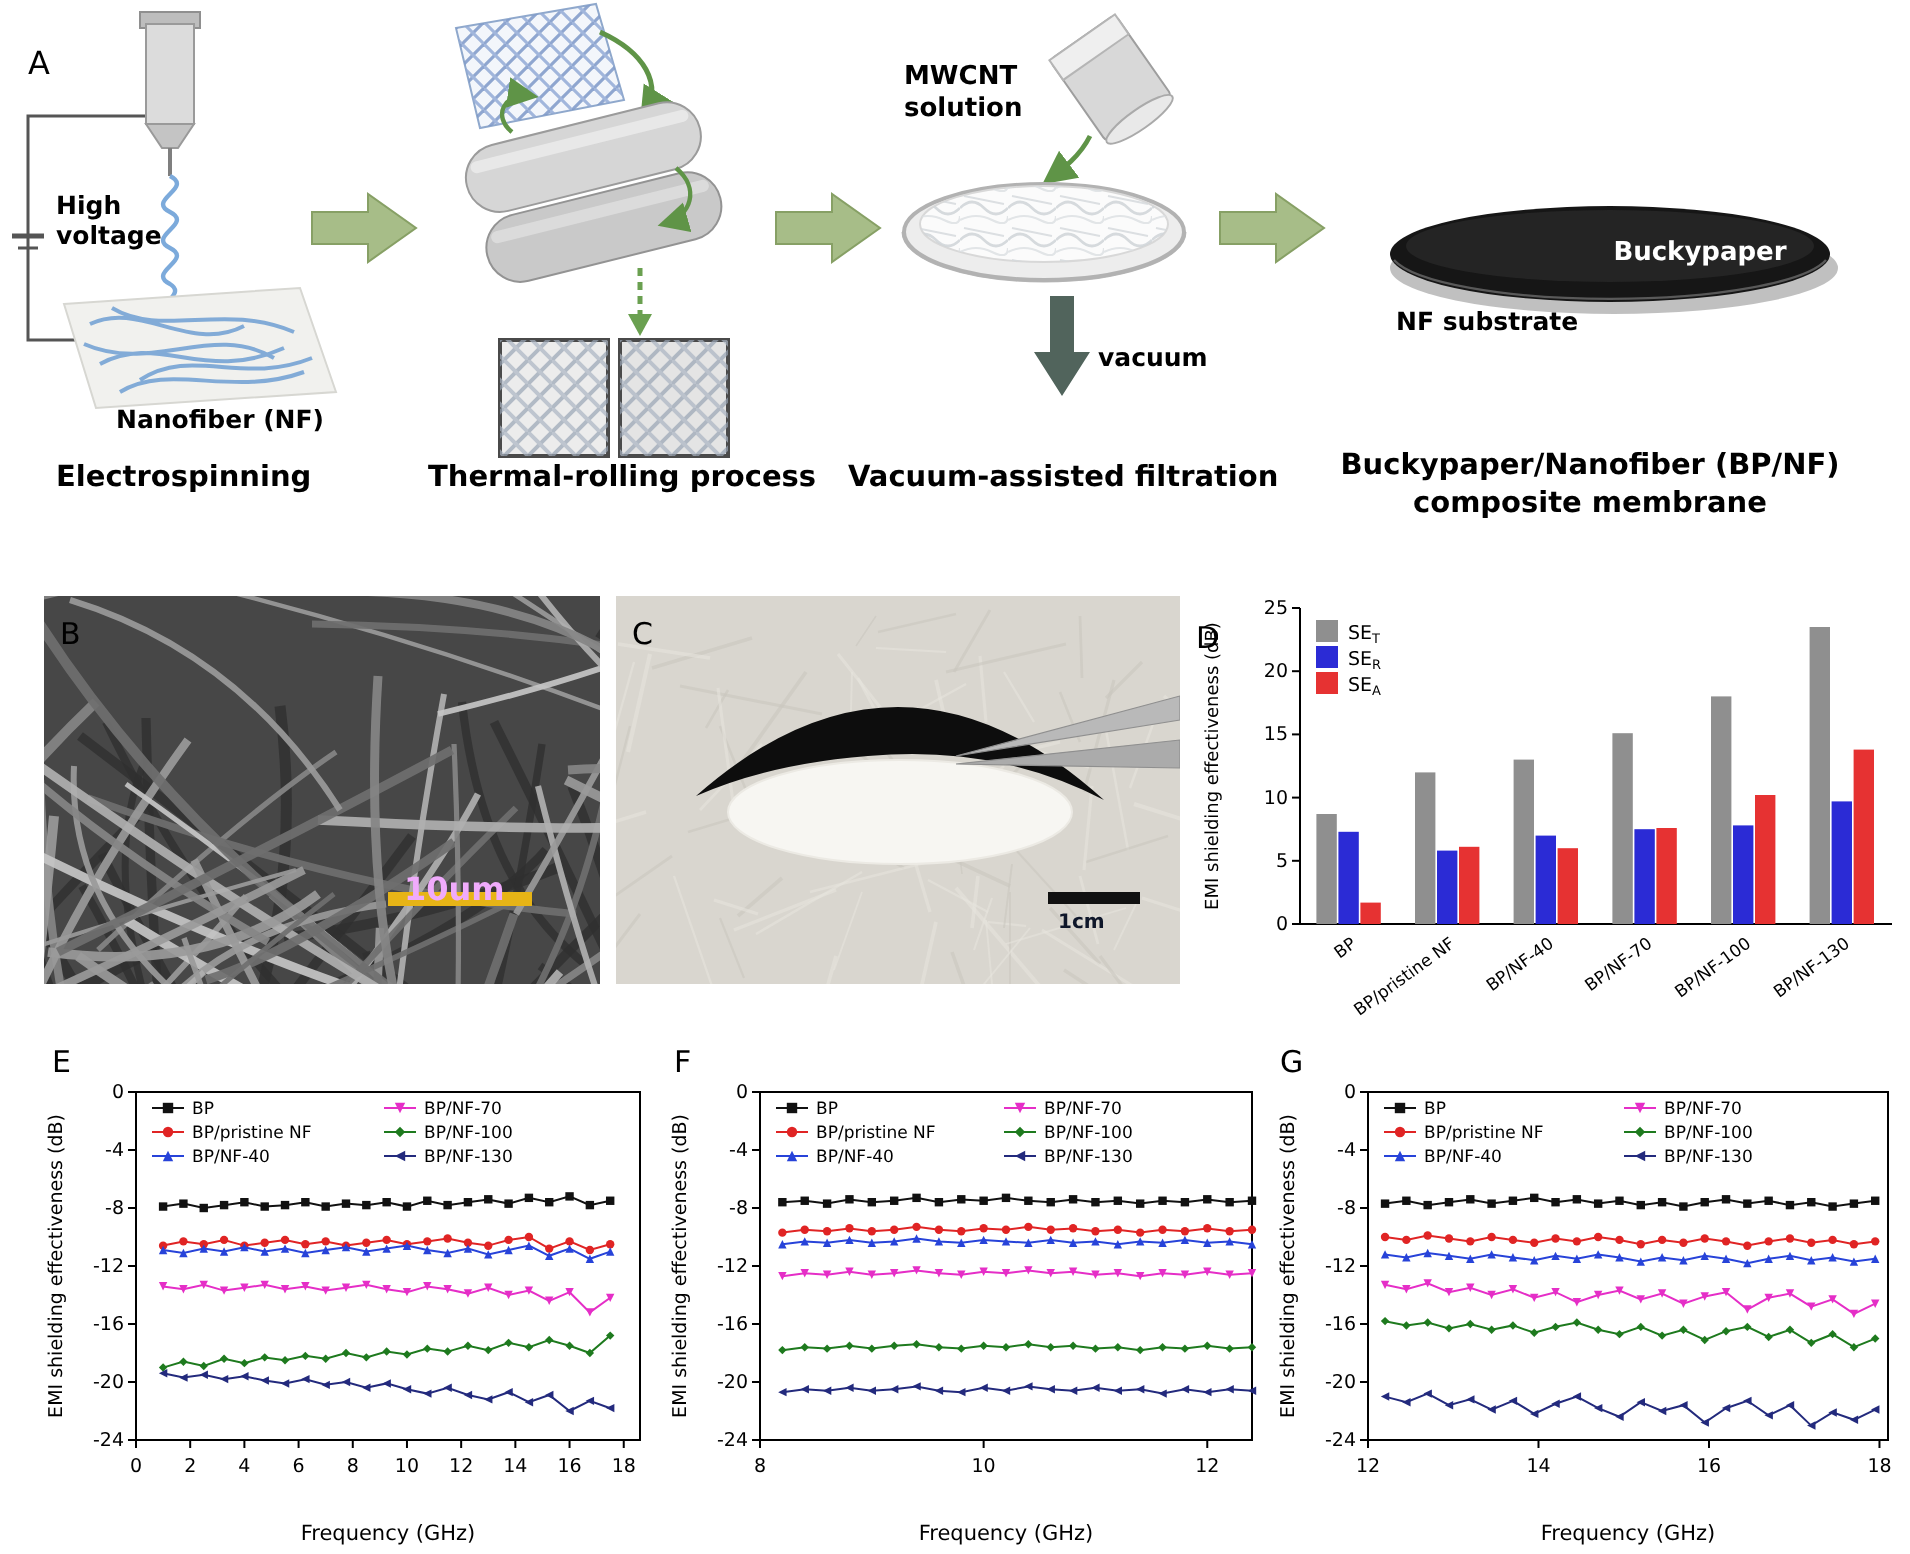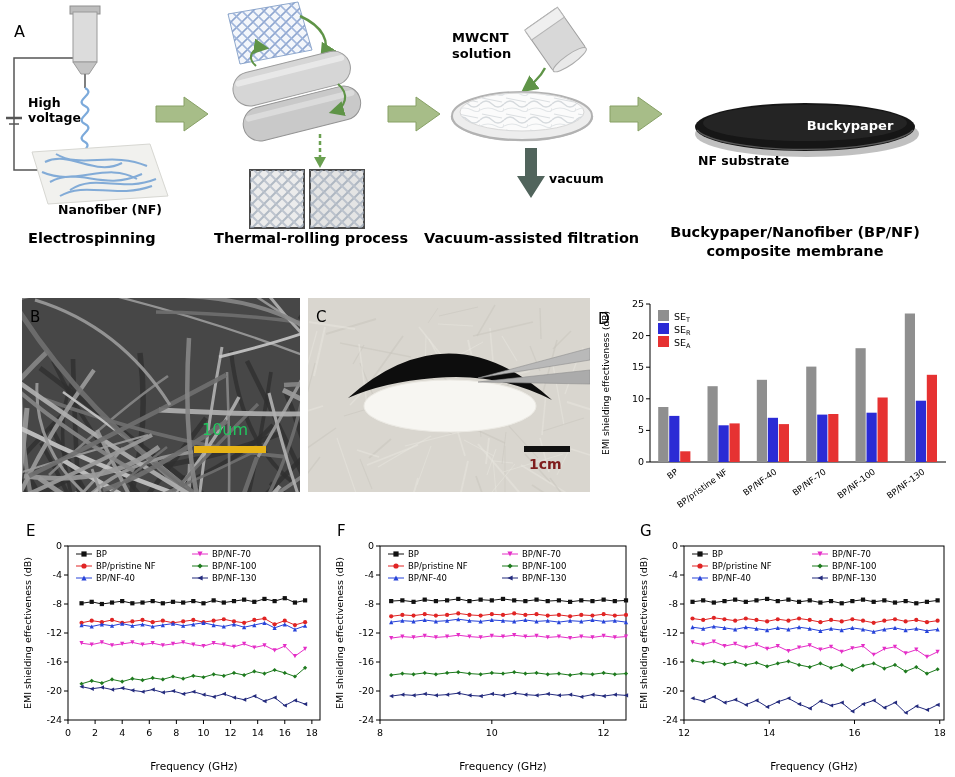--- a/index.html
+++ b/index.html
@@ -11,23 +11,23 @@
   svg text{font-family:"DejaVu Sans", sans-serif;fill:#000;}
   .schem-label{font-weight:bold;}
   #panelA{left:0;top:0;width:955px;height:292px;}
   #panelB{left:22px;top:298px;width:278px;height:194px;background:#474747;}
   #panelC{left:308px;top:298px;width:282px;height:194px;background:#d9d6cf;}
   #panelD{left:598px;top:296px;width:357px;height:220px;}
   #panelE{left:20px;top:516px;width:310px;height:260px;}
   #panelF{left:332px;top:516px;width:302px;height:260px;}
   #panelG{left:636px;top:516px;width:318px;height:260px;}
   .scalebar-b{position:absolute;left:172px;top:148px;width:72px;height:7px;background:#e7b416;}
-  .scalebar-b-label{position:absolute;left:180px;top:122px;color:#22c55e;font-weight:normal;font-size:16px;}
+  .scalebar-b-label{position:absolute;left:180px;top:137px;color:#f0abfc;font-weight:bold;font-size:16px;}
   .scalebar-c{position:absolute;left:216px;top:148px;width:46px;height:6px;background:#111;}
-  .scalebar-c-label{position:absolute;left:221px;top:158px;color:#7f1d1d;font-weight:bold;font-size:14px;}
+  .scalebar-c-label{position:absolute;left:221px;top:158px;color:#0f172a;font-weight:bold;font-size:10px;}
 </style>
 </head>
 <body>
 
 <div class="figure">
 
   <div class="panel" id="panelA">
     <svg width="955" height="292" viewBox="0 0 955 292">
       <defs>
         <marker id="ah" markerWidth="8" markerHeight="8" refX="5.5" refY="3.5" orient="auto">

